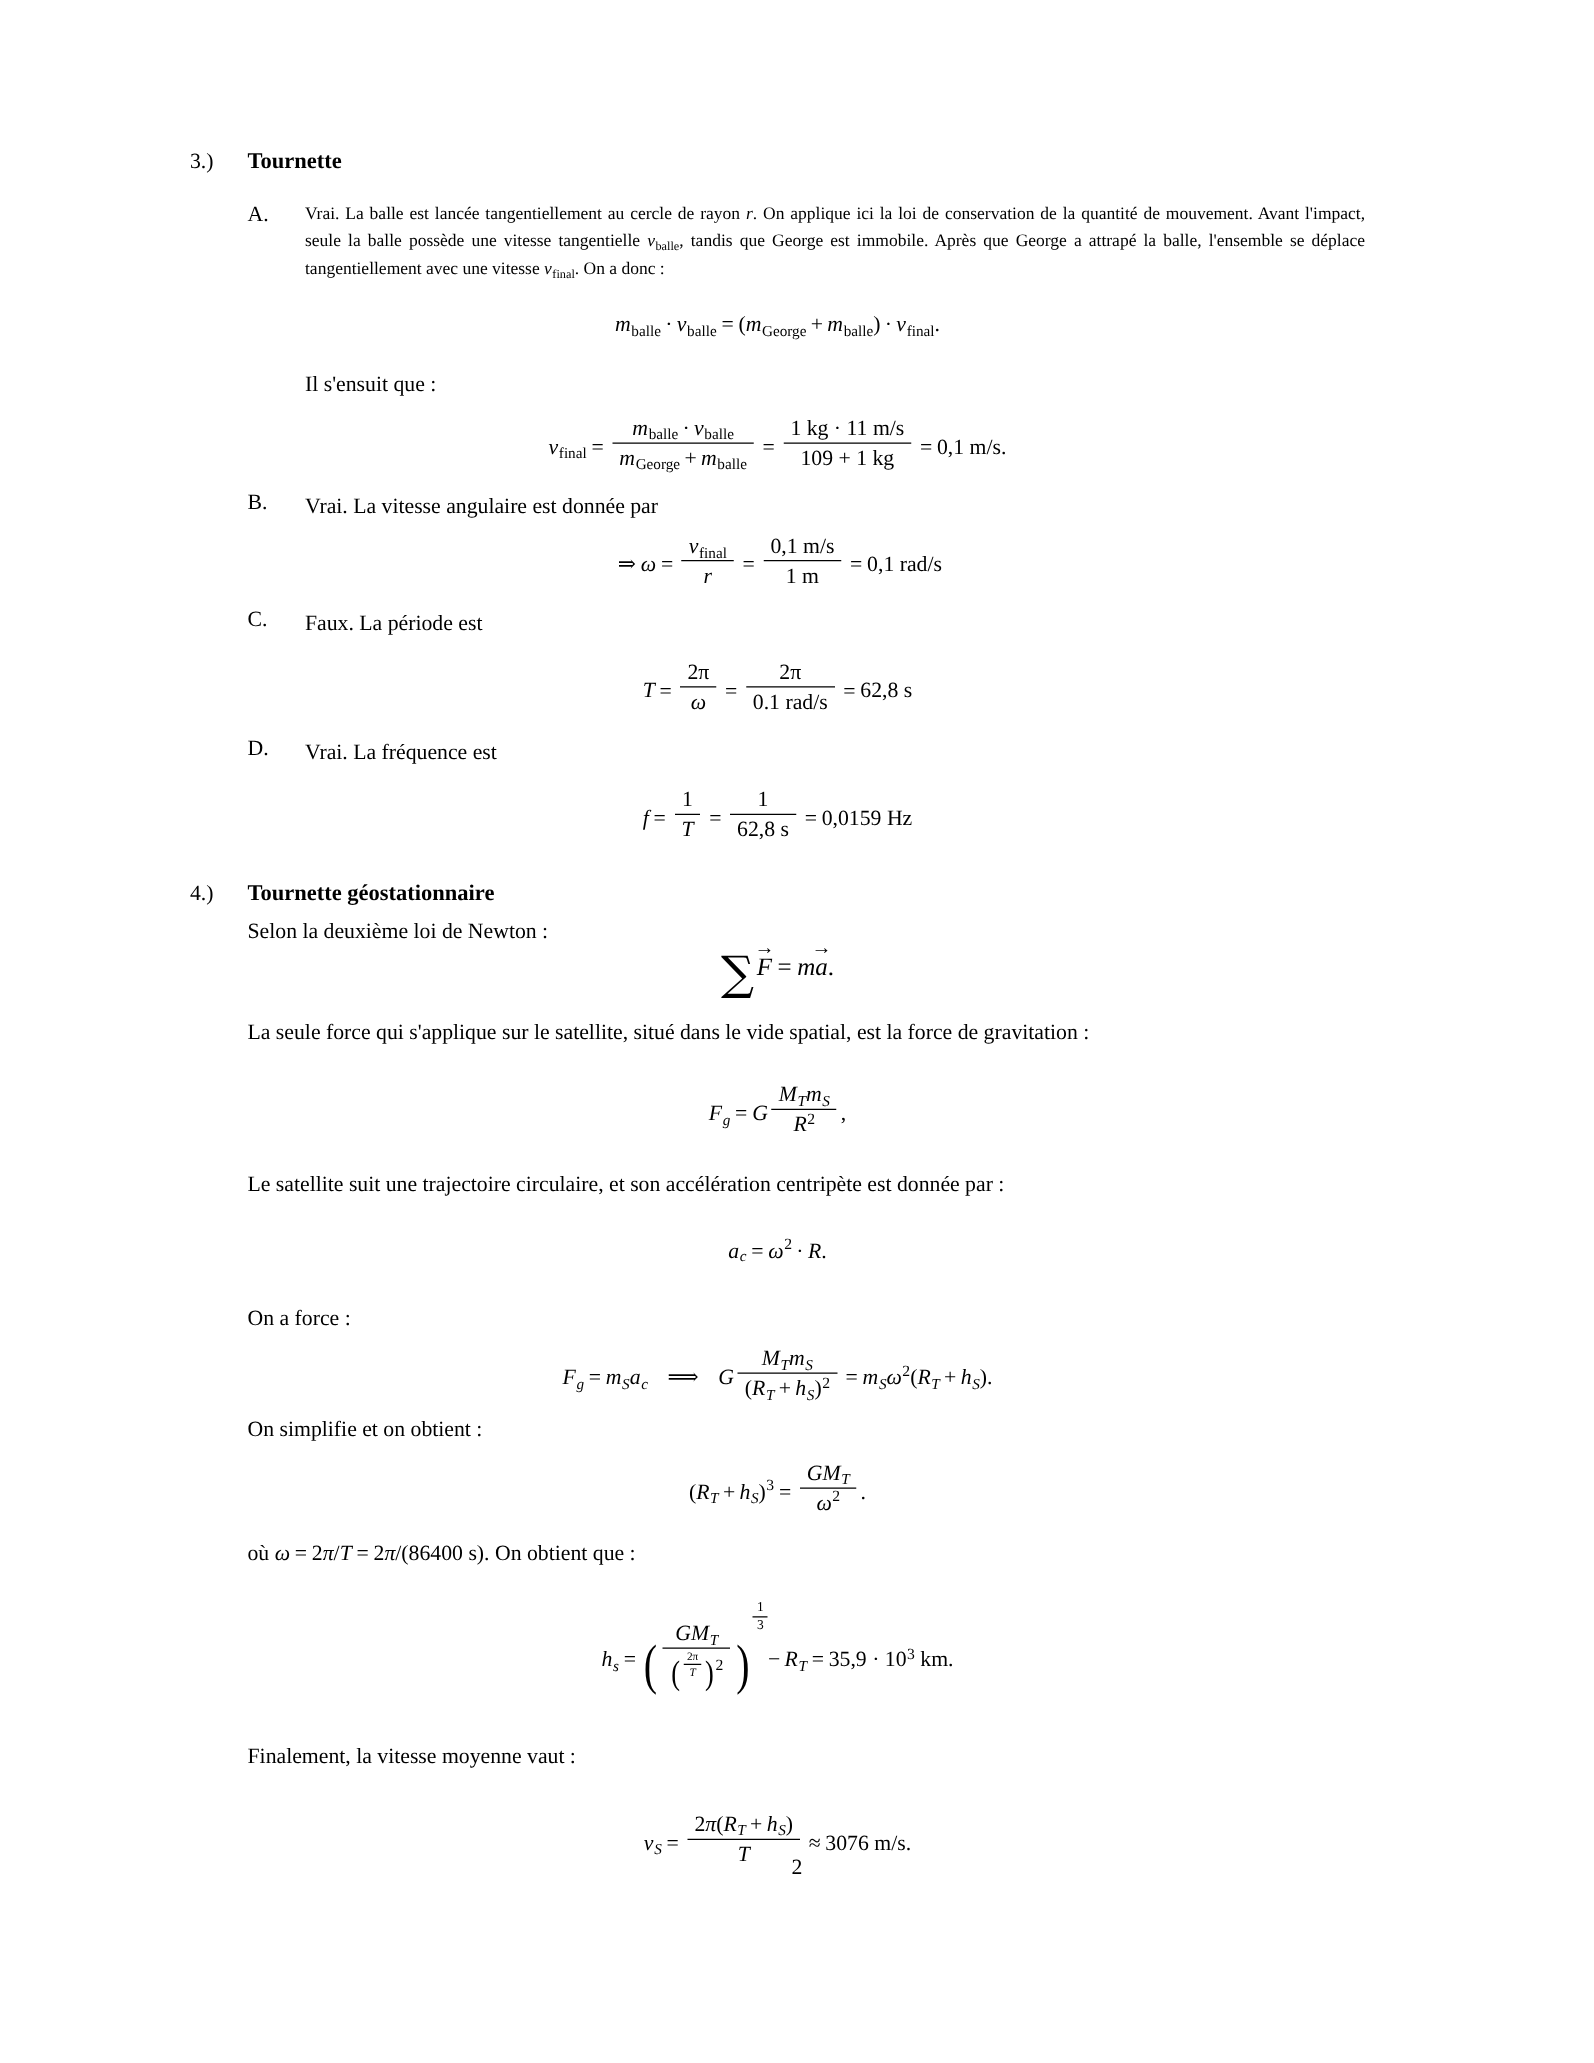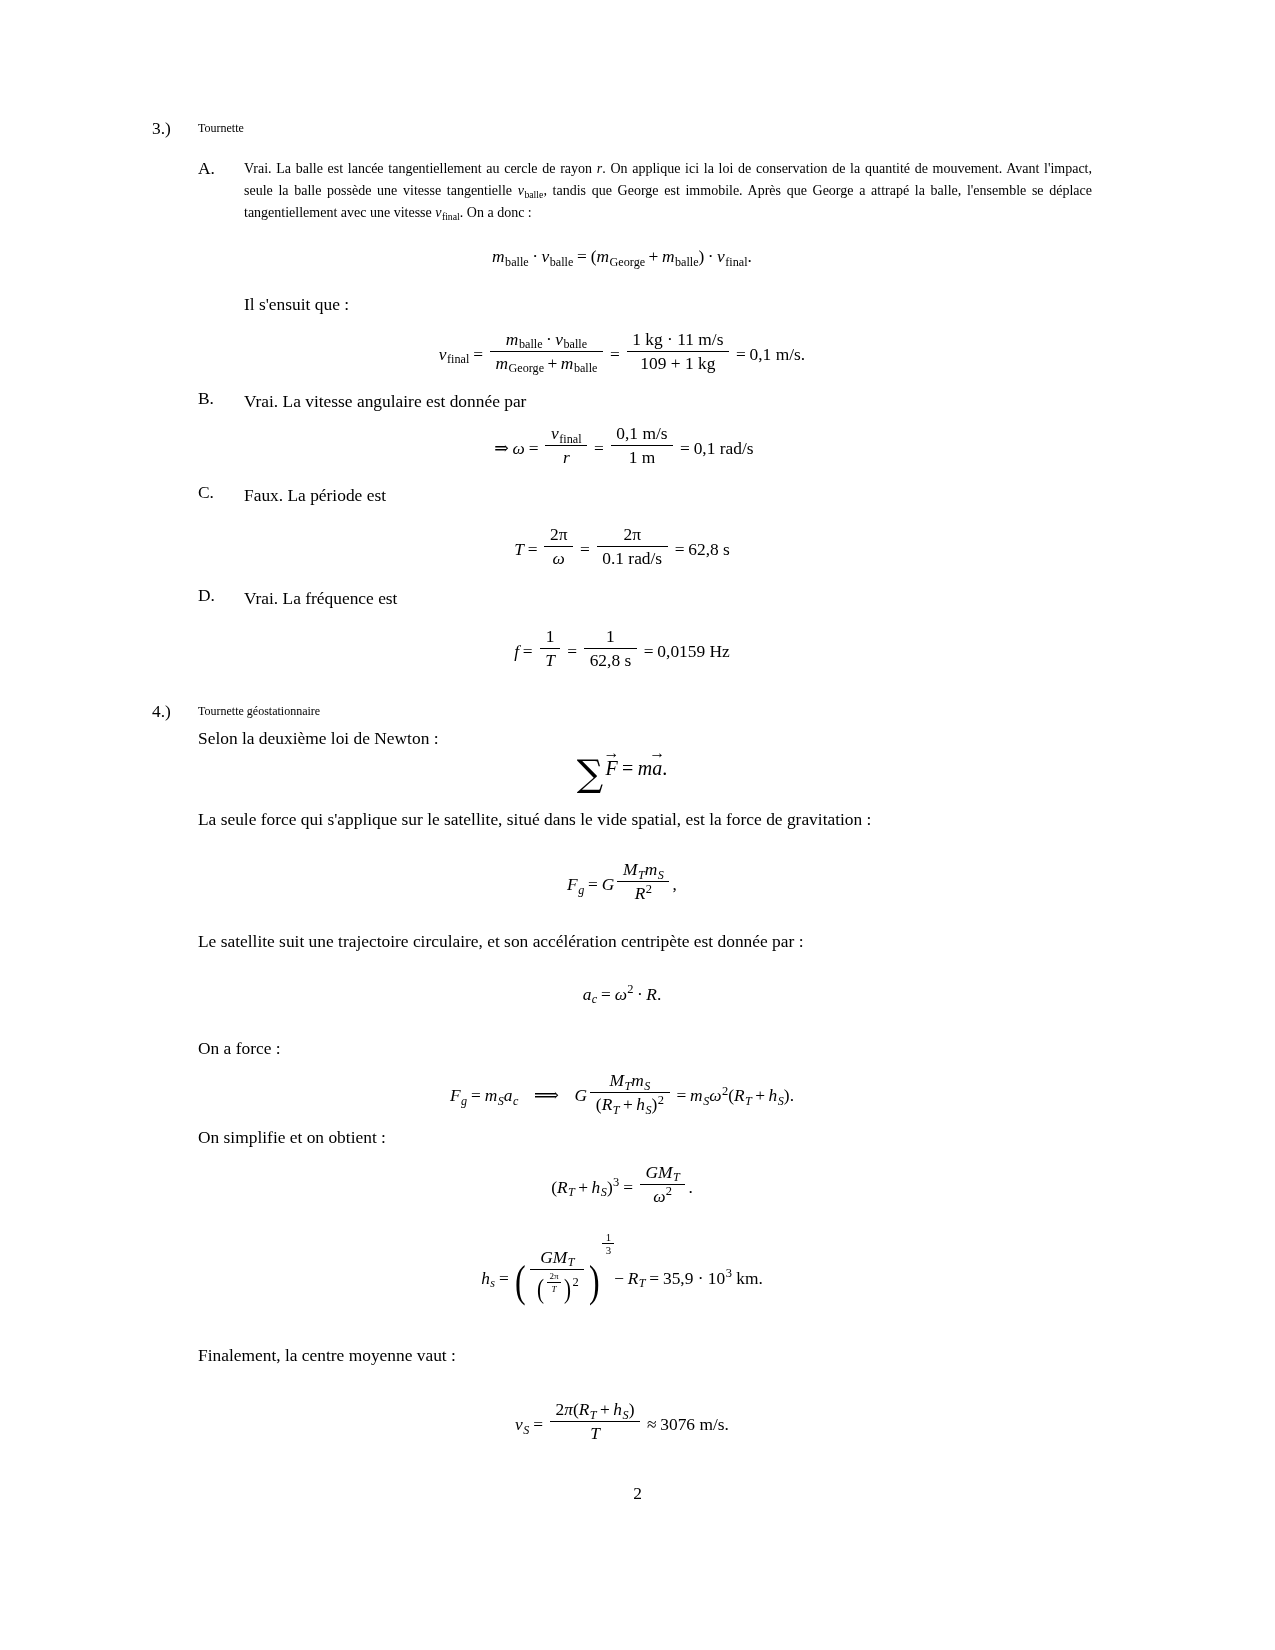--- a/index.html
+++ b/index.html
@@ -29,22 +29,22 @@
     padding-left: 46px;
     margin-top: 0;
   }
   .item-num {
     position: absolute;
     left: 0;
     top: 0;
     font-size: 17.4px;
   }
   .item-title {
-    font-size: 12px;
-    font-weight: normal;
+    font-size: 18px;
+    font-weight: bold;
   }
 
   
   .subitem {
     position: relative;
     padding-left: 46px;
     margin-left: 46px;
   }
   .sub-letter {
     position: absolute;
@@ -263,27 +263,30 @@
     </div>
 
     <div style="padding-left:46px;">
       <div class="para-l">On simplifie et on obtient :</div>
     </div>
 
     <div class="math" style="margin-top:10px;margin-bottom:16px;">
       <span>(</span><span class="mi">R</span><sub class="sbi">T</sub><span class="mbin">+</span><span class="mi">h</span><sub class="sbi">S</sub><span>)</span><sup class="sp">3</sup><span class="mop">=</span><span class="frac"><span class="num"><span class="mi">G</span><span class="mi">M</span><sub class="sbi">T</sub></span><span class="den"><span class="mi">ω</span><sup class="sp">2</sup></span></span><span>.</span>
     </div>
 
+    <div style="padding-left:46px;">
+      <div class="para-l"><span>où </span><span class="mi">ω</span><span class="mop">=</span><span>2<span class="mi">π</span>/<span class="mi">T</span></span><span class="mop">=</span><span>2<span class="mi">π</span>/(86400 s)</span><span>. On obtient que :</span></div>
+    </div>
 
     <div class="math" style="margin-top:40px;margin-bottom:44px;">
       <span class="mi">h</span><sub class="sbi">s</sub><span class="mop">=</span><span class="bigparen">(</span><span class="powwrap"><span class="frac"><span class="num"><span class="mi">G</span><span class="mi">M</span><sub class="sbi">T</sub></span><span class="den"><span class="medparen">(</span><span class="frac tiny"><span class="num">2π</span><span class="den mi">T</span></span><span class="medparen">)</span><sup class="sp">2</sup></span></span><span class="bigparen">)</span><span class="powsup"><span class="frac" style="margin:0;"><span class="num">1</span><span class="den">3</span></span></span></span><span class="mbin" style="padding-left:0.7em;">−</span><span class="mi">R</span><sub class="sbi">T</sub><span class="mop">=</span><span>35,9 · 10</span><sup class="sp">3</sup><span> km.</span>
     </div>
 
     <div style="padding-left:46px;">
-      <div class="para-l">Finalement, la centre moyenne vaut :</div>
+      <div class="para-l">Finalement, la vitesse moyenne vaut :</div>
     </div>
 
     <div class="math" style="margin-top:30px;">
       <span class="mi">v</span><sub class="sbi">S</sub><span class="mop">=</span><span class="frac"><span class="num">2<span class="mi">π</span>(<span class="mi">R</span><sub class="sbi">T</sub><span class="mbin">+</span><span class="mi">h</span><sub class="sbi">S</sub>)</span><span class="den mi">T</span></span><span class="mop">≈</span><span>3076 m/s.</span>
     </div>
 
   </div>
 
   <div class="folio">2</div>
 </div>

